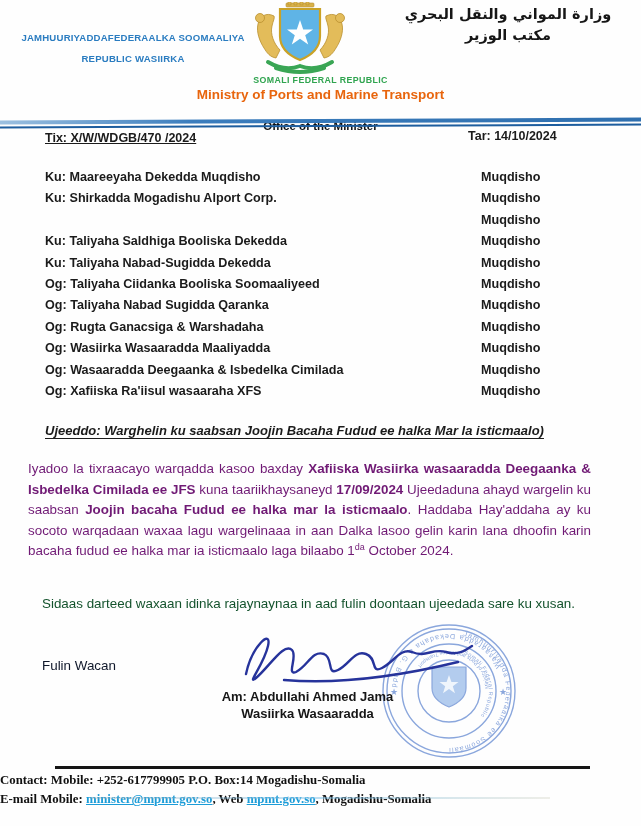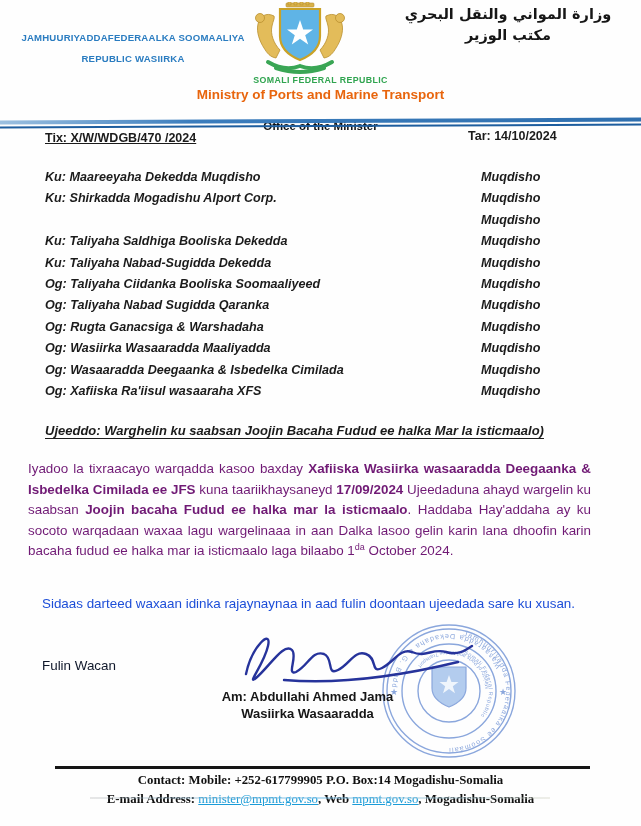--- a/index.html
+++ b/index.html
@@ -21,43 +21,43 @@
   .office{color:#111;font-weight:bold;font-size:11.5px;margin-top:20px;}
   .hdr-rule{position:absolute;left:0;top:119px;width:641px;transform:rotate(-.25deg);}
   .hdr-rule .l1{height:4px;background:linear-gradient(90deg,#9cc0e0,#3b7dbd 30%,#2f6fae);}
   .hdr-rule .l2{height:2px;margin-top:2px;background:#1d5d9e;}
   
   .refrow{position:absolute;left:0;top:131px;width:641px;font-weight:bold;font-size:12.5px;}
   .refrow .tix{position:absolute;left:45px;top:0;text-decoration:underline;}
   .refrow .tar{position:absolute;left:444px;top:-2px;margin-left:24px;}
   
   .recips{position:absolute;left:45px;top:167px;width:560px;}
-  .rrow{position:relative;height:21.4px;font-weight:bold;font-size:12.6px;line-height:21.4px;font-style:italic;}
+  .rrow{position:relative;height:21.4px;font-weight:bold;font-size:12.6px;line-height:21.4px;}
   .rrow .city{position:absolute;left:436px;top:0;}
   
   .subject{position:absolute;left:45px;top:423px;font-weight:bold;font-size:13px;
     text-decoration:underline;text-underline-offset:3px;font-style:italic;}
   
   .para1{position:absolute;left:28px;top:459px;width:563px;font-size:13.4px;
     line-height:20.6px;text-align:justify;color:#701a75;}
   .para1 .b{font-weight:bold;}
   .para1 sup{font-size:9px;line-height:0;}
   .para2{position:absolute;left:42px;top:594px;width:563px;font-size:13.4px;
-    line-height:20.6px;text-align:justify;color:#1d4ed8;}
+    line-height:20.6px;text-align:justify;color:#14532d;}
   .salute{position:absolute;left:42px;top:658px;font-size:13.4px;color:#0f172a;}
   
   .stamp{position:absolute;left:378px;top:620px;width:142px;height:142px;opacity:.88;}
   .sig{position:absolute;left:232px;top:622px;width:250px;height:72px;}
   .signame{position:absolute;left:210px;top:688px;width:195px;text-align:center;
     font-weight:bold;font-size:13px;line-height:17px;color:#161616;}
   
   .footrule{position:absolute;left:55px;top:766px;width:535px;height:2.5px;background:#151515;}
-  .footer{position:absolute;left:0;top:771px;width:641px;text-align:center;
+  .footer{position:absolute;left:0;top:771px;width:641px;
     font-family:"Liberation Serif","DejaVu Serif",serif;font-weight:bold;font-size:12.8px;line-height:19px;color:#111;}
-  .footer a{color:#1b9cd8;text-decoration:underline;font-weight:normal;}
+  .footer a{color:#1b9cd8;text-decoration:underline;font-weight:bold;}
   .bottomfade{position:absolute;left:90px;top:797px;width:460px;height:2px;
     background:linear-gradient(90deg,rgba(160,160,160,.25),rgba(120,190,230,.5),rgba(200,200,180,.3));}
 </style>
 </head>
 <body>
 
 <div class="page">
 
   <div class="hdr-left">
     <div>JAMHUURIYADDAFEDERAALKA SOOMAALIYA</div>
@@ -168,17 +168,17 @@
   </svg>
 
   <div class="signame">
     <div>Am: Abdullahi Ahmed Jama</div>
     <div>Wasiirka Wasaaradda</div>
   </div>
 
   <div class="footrule"></div>
   <div class="footer">
     <div>Contact: Mobile: +252-617799905 P.O. Box:14 Mogadishu-Somalia</div>
-    <div><span>E-mail Address: </span><a href="#">minister@mpmt.gov.so</a><span>, Web </span><a href="#">mpmt.gov.so</a><span>, Mogadishu-Somalia</span></div>
+    <div><span>E-mail Mobile: </span><a href="#">minister@mpmt.gov.so</a><span>, Web </span><a href="#">mpmt.gov.so</a><span>, Mogadishu-Somalia</span></div>
   </div>
   <div class="bottomfade"></div>
 
 </div>
 
 </body></html>

